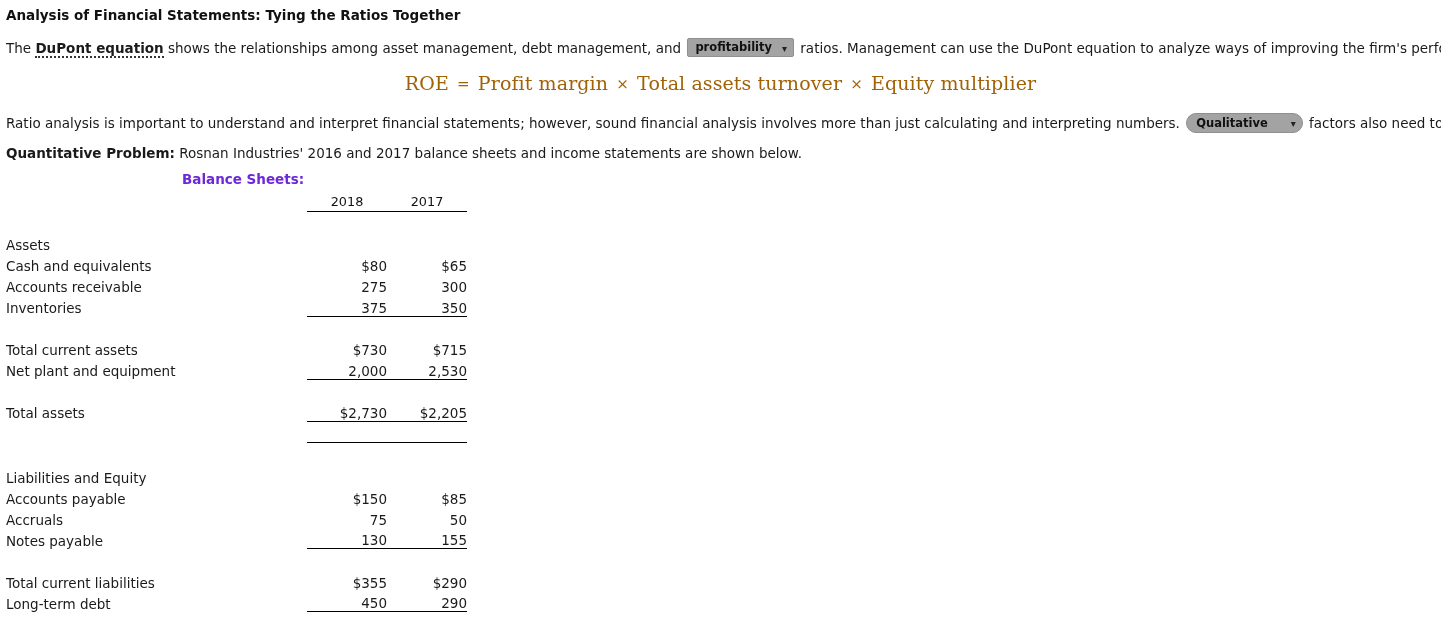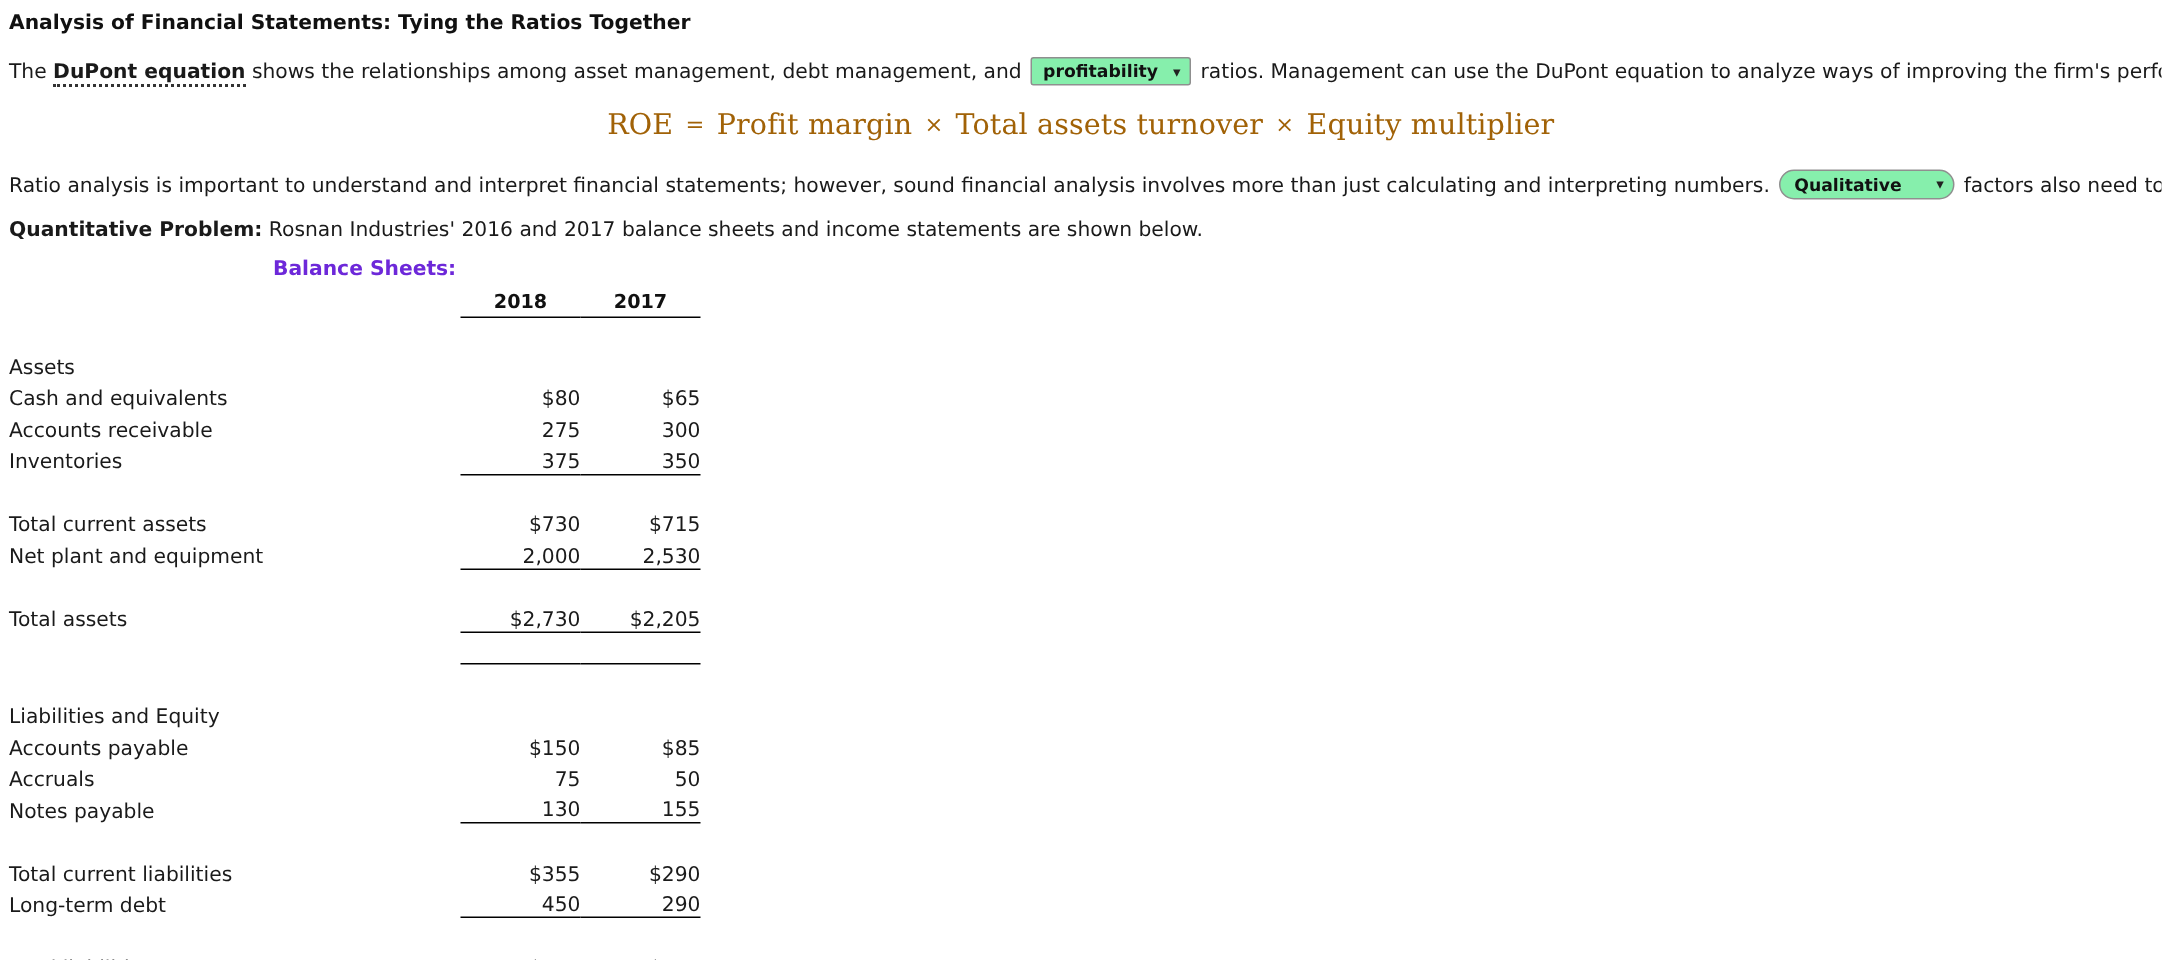--- a/index.html
+++ b/index.html
@@ -55,21 +55,21 @@
   .bold { font-weight: bold; }
 
   
   .dropdown {
     display: inline-block;
     position: relative;
     vertical-align: middle;
     box-sizing: border-box;
     border: 1px solid #8f8f8f;
     border-radius: 2px;
-    background: #86efac;
+    background: #a3a3a3;
     height: 19px;
     line-height: 17px;
     padding: 0 21px 0 7px;
     font-size: 11.5px;
     font-weight: bold;
     font-family: "DejaVu Sans", "Liberation Sans", sans-serif;
     color: #111;
     margin: 0 2px;
     position: relative;
     top: -1px;
@@ -123,21 +123,21 @@
     vertical-align: bottom;
     font-weight: normal;
     white-space: nowrap;
   }
   .bs-table tr { height: 21px; }
 
   .col-label { width: 301px; text-align: left; padding-left: 0px; }
   .col-num   { width: 80px;  text-align: right; padding-right: 8px; }
 
   th.col-num {
-    font-weight: bold;
+    font-weight: normal;
     font-size: 12.8px;
     text-align: center;
     padding-right: 0;
     padding-bottom: 2px;
     color: #111;
   }
   th.col-num .ylabel { display:inline-block; width: 72px; text-align: center; }
 
   .rule-row td { height: 1px; padding: 0; font-size: 0; line-height: 0; }
   .hdr-rule { border-top: 1.5px solid #000; }

